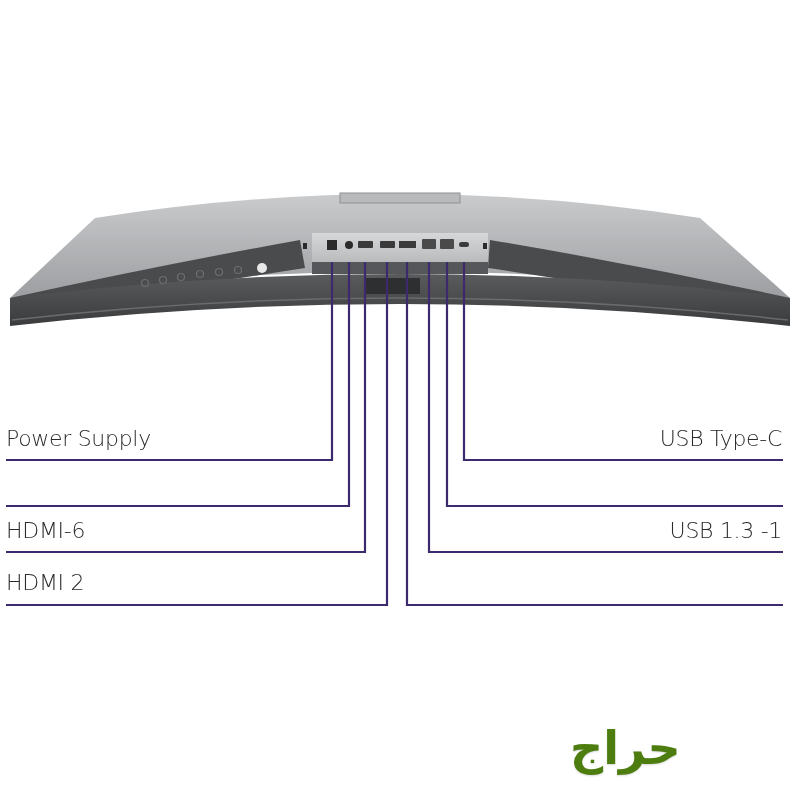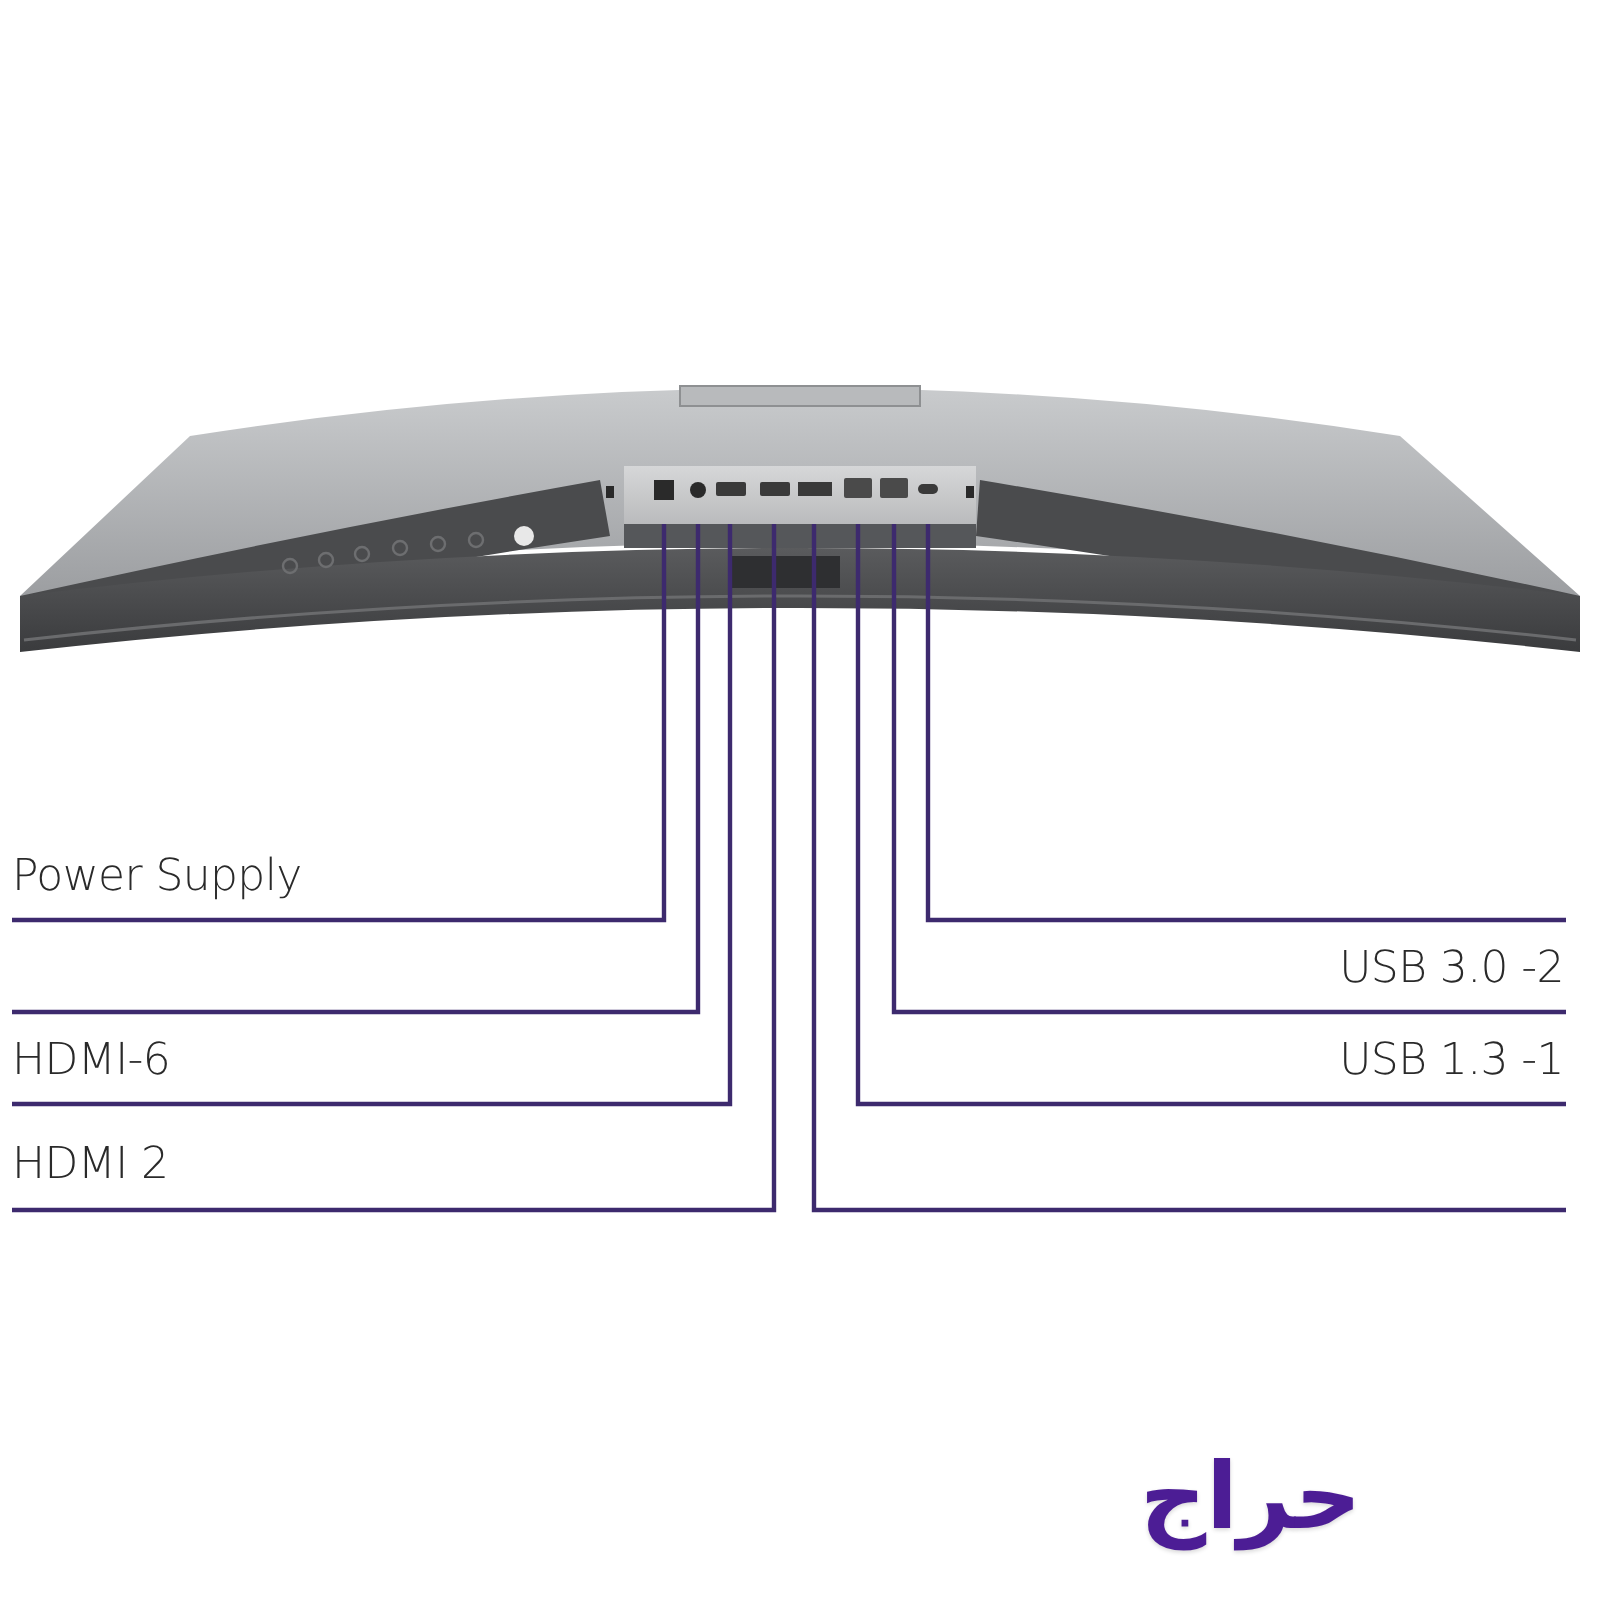--- a/index.html
+++ b/index.html
@@ -6,21 +6,21 @@
     body { width: 800px; height: 800px; position: relative; overflow: hidden; font-family: "Liberation Sans", sans-serif; }
     .stage { position: absolute; left: 0; top: 0; width: 800px; height: 660px; }
     .label {
       position: absolute; font-size: 22px; color: #2a2a2a; white-space: nowrap;
       font-family: "DejaVu Sans", sans-serif; font-weight: 300; letter-spacing: -0.3px;
       line-height: 24px;
     }
     .label.left { left: 6px; }
     .label.right { right: 18px; text-align: right; }
     .watermark {
-      position: absolute; left: 570px; top: 721px; font-size: 46px; color: #4c1d95;
+      position: absolute; left: 570px; top: 721px; font-size: 46px; color: #4d7c0f;
       font-family: "DejaVu Sans", sans-serif; font-weight: bold;
       text-shadow: 0 1px 2px #d8d8d8;
     }
   </style>
 </head>
 <body>
 
 <div class="stage">
   <svg width="800" height="800" viewBox="0 0 800 800" style="position:absolute;left:0;top:0">
     <defs>
@@ -87,17 +87,17 @@
       <polyline points="447,262 447,506 783,506"></polyline>
       <polyline points="429,262 429,552 783,552"></polyline>
       <polyline points="407,262 407,605 783,605"></polyline>
     </g>
   </svg>
 
   <span class="label left" style="top:427px">Power Supply</span>
   <span class="label left" style="top:519px">HDMI-6</span>
   <span class="label left" style="top:571px">HDMI 2</span>
 
-  <span class="label right" style="top:473px">USB 3.0 -2</span>
+  <span class="label right" style="top:427px">USB Type-C</span>
   <span class="label right" style="top:519px">USB 1.3 -1</span>
 
   <span class="watermark">حراج</span>
 </div>
 
 </body></html>

